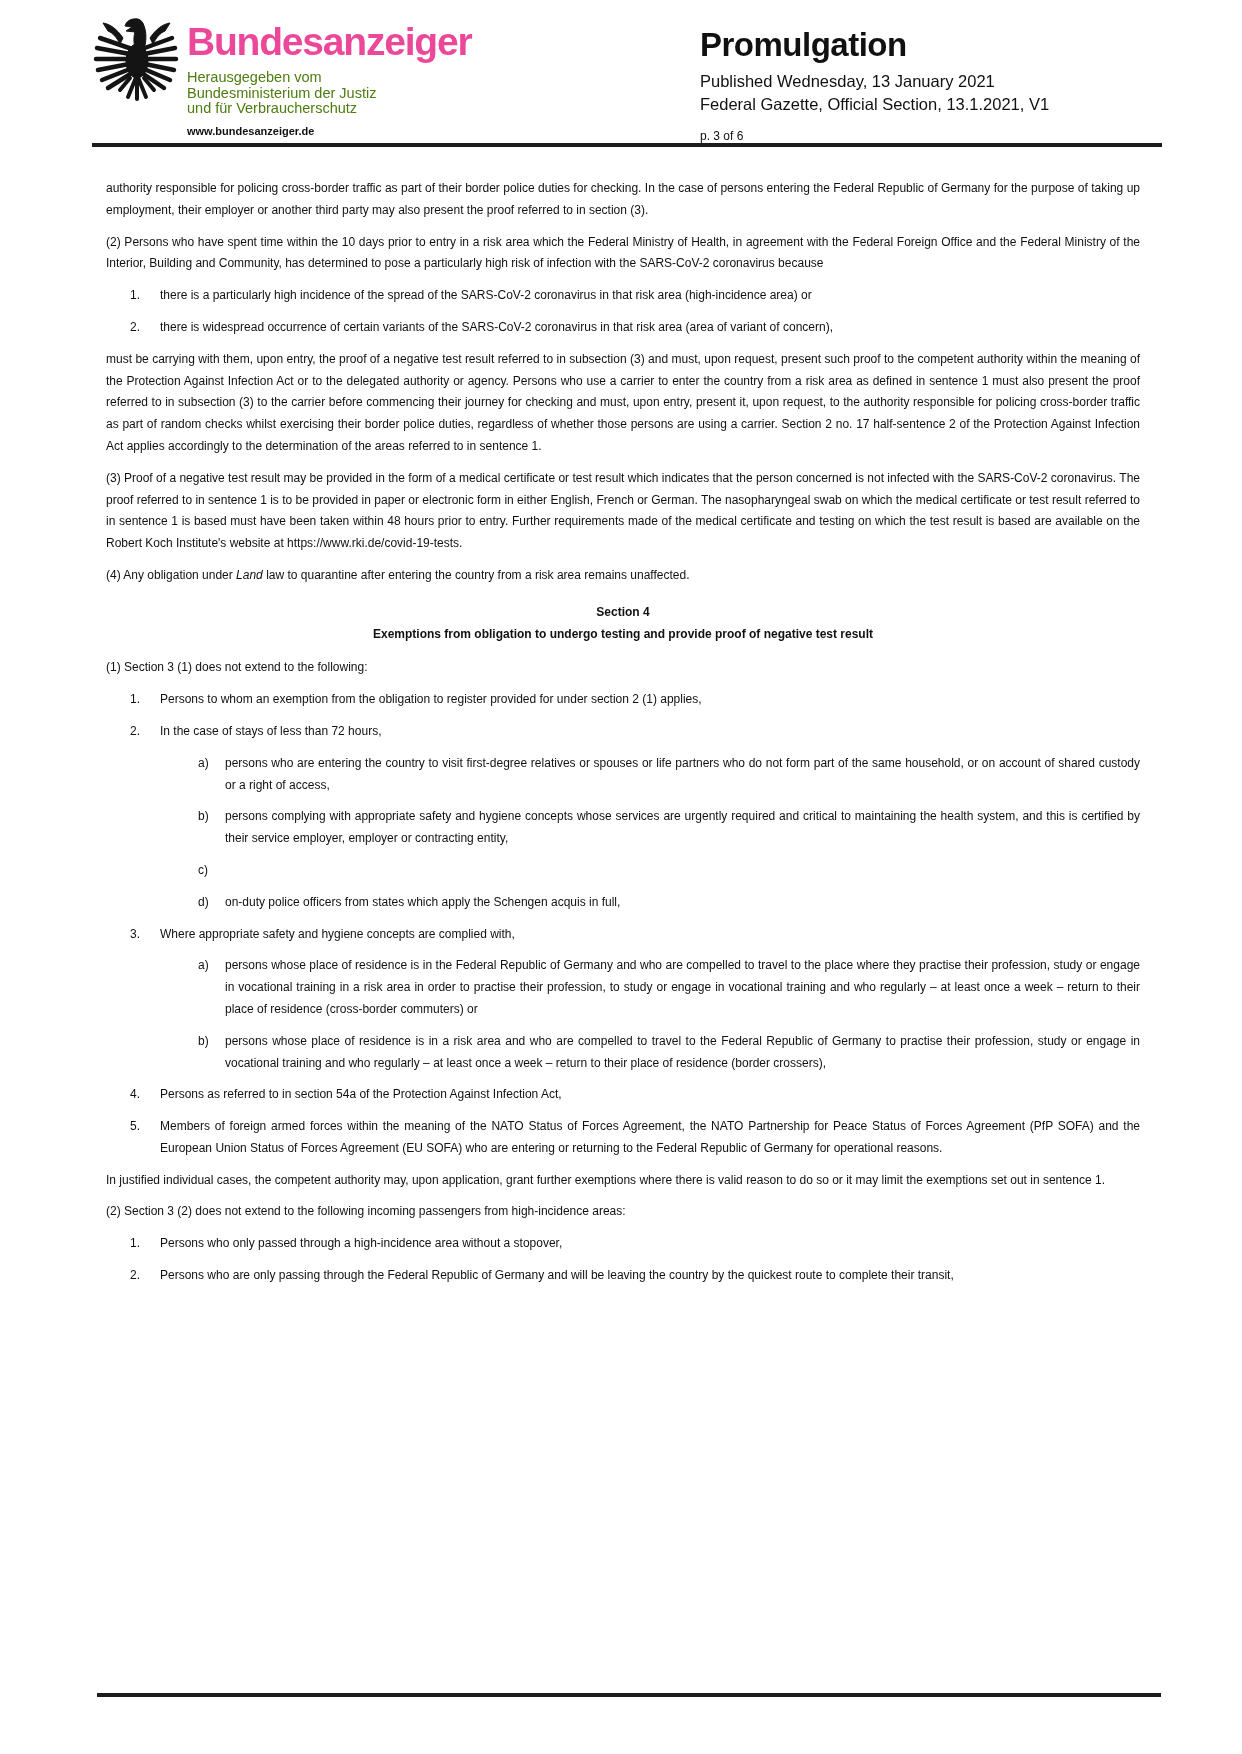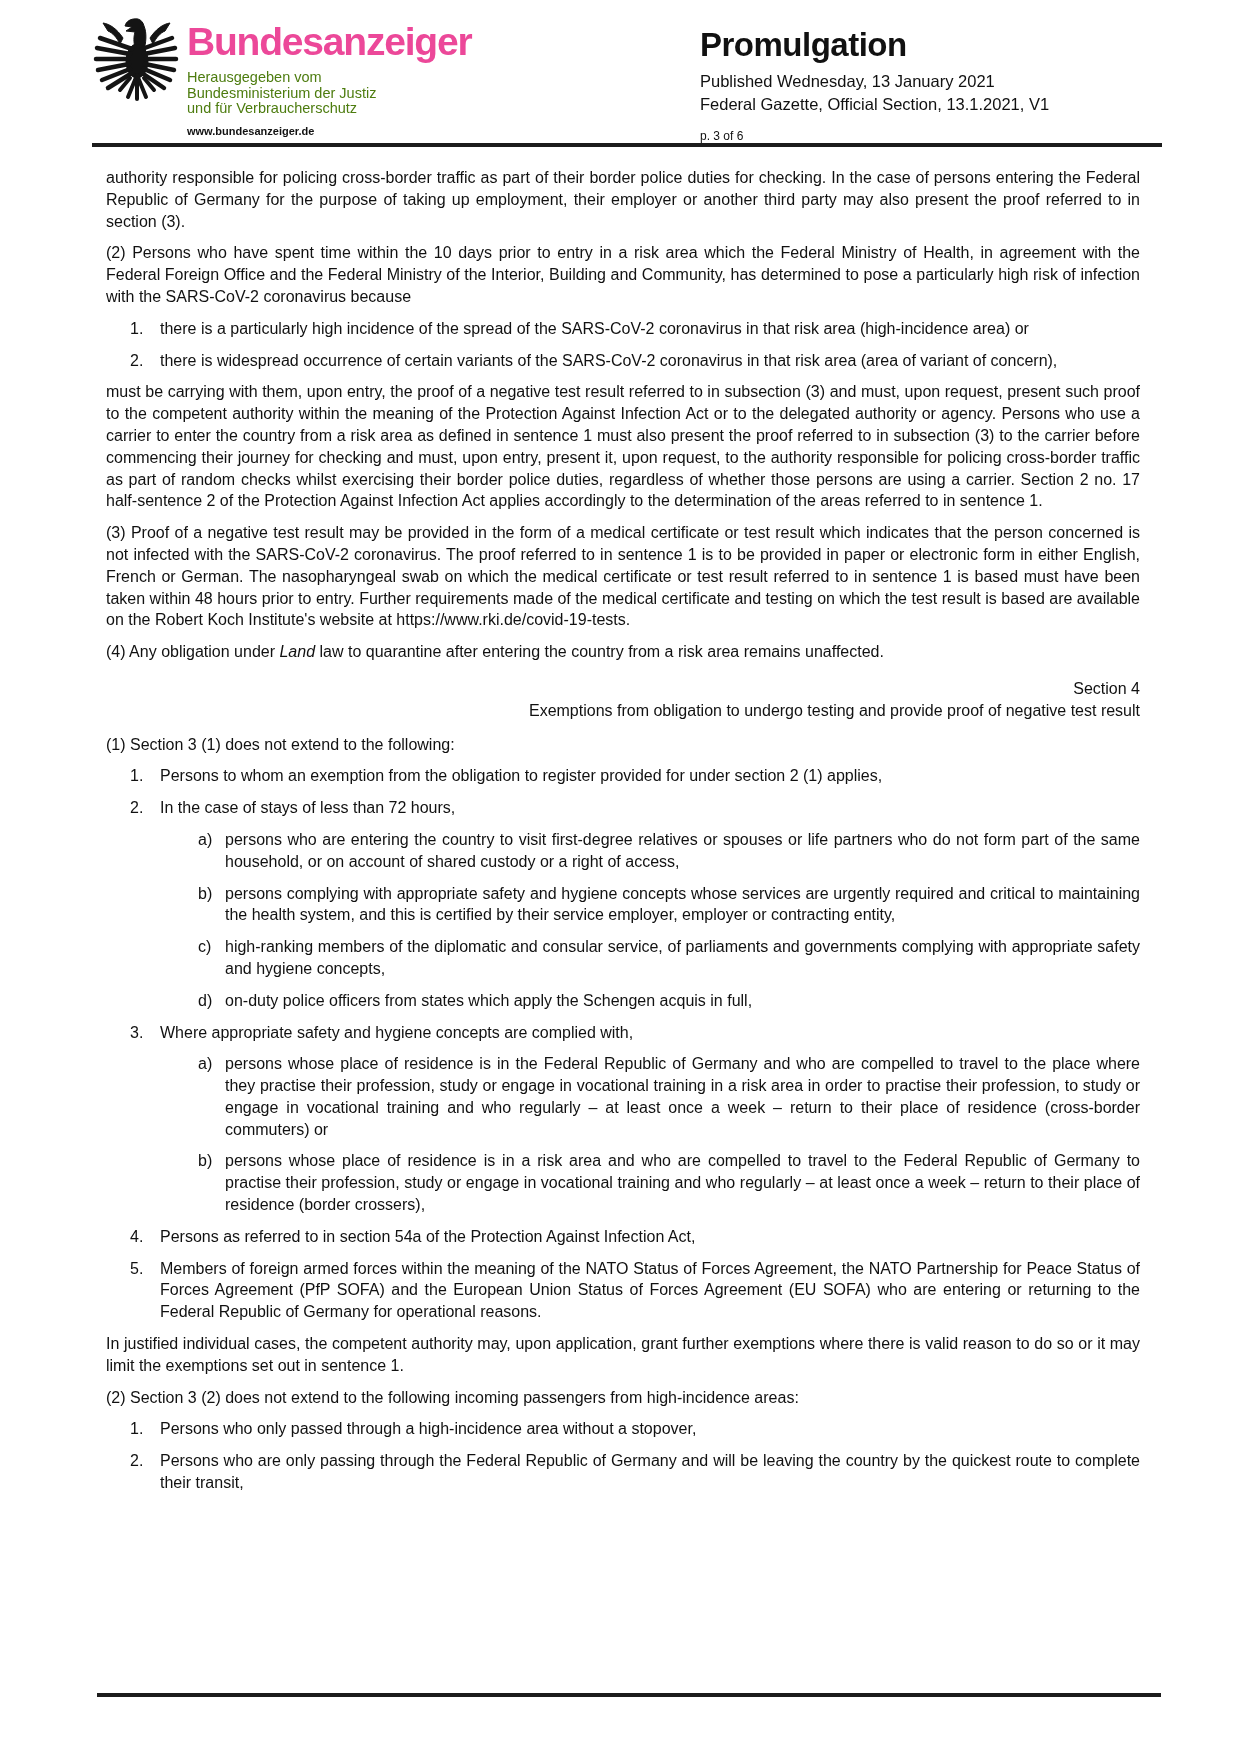--- a/index.html
+++ b/index.html
@@ -21,29 +21,29 @@
   .meta { position: absolute; left: 700px; top: 28px; }
   .meta-title { font-size: 33px; font-weight: bold; line-height: 1; margin-bottom: 9px; letter-spacing: -0.5px; }
   .meta-line { font-size: 16.5px; line-height: 22.5px; }
   .meta-page { font-size: 12px; margin-top: 14px; }
   .header-rule { position: absolute; left: 92px; top: 143px; width: 1070px; height: 4px; background: #1c1c1c; }
   .footer-rule { position: absolute; left: 97px; top: 1693px; width: 1064px; height: 4px; background: #1c1c1c; }
 
   
   .doc-body {
     position: absolute;
-    left: 106px; top: 167px;
+    left: 106px; top: 178px;
     width: 1034px;
-    font-size: 16px;
+    font-size: 12px;
     line-height: 21.8px;
     text-align: justify;
   }
   .para { margin: 0 0 10px 0; }
   .italic { font-style: italic; }
-  .heading { text-align: right; font-weight: normal; margin: 15px 0 12px 0; }
+  .heading { text-align: center; font-weight: bold; margin: 15px 0 12px 0; }
   .li { display: flex; margin: 0 0 10px 0; }
   .li .marker { flex: none; }
   .li .li-text { flex: 1; text-align: justify; }
   .l1 { padding-left: 24px; }
   .l1 .marker { width: 30px; }
   .l2 { padding-left: 92px; }
   .l2 .marker { width: 27px; }
 </style>
 </head>
 <body>
@@ -138,21 +138,20 @@
     <div class="li l2">
       <span class="marker">a)</span>
       <div class="li-text">persons who are entering the country to visit first-degree relatives or spouses or life partners who do not form part of the same household, or on account of shared custody or a right of access,</div>
     </div>
     <div class="li l2">
       <span class="marker">b)</span>
       <div class="li-text">persons complying with appropriate safety and hygiene concepts whose services are urgently required and critical to maintaining the health system, and this is certified by their service employer, employer or contracting entity,</div>
     </div>
     <div class="li l2">
       <span class="marker">c)</span>
-      <div class="li-text">high-ranking members of the diplomatic and consular service, of parliaments and governments complying with appropriate safety and hygiene concepts,</div>
     </div>
     <div class="li l2">
       <span class="marker">d)</span>
       <div class="li-text">on-duty police officers from states which apply the Schengen acquis in full,</div>
     </div>
     <div class="li l1">
       <span class="marker">3.</span>
       <div class="li-text">Where appropriate safety and hygiene concepts are complied with,</div>
     </div>
     <div class="li l2">

